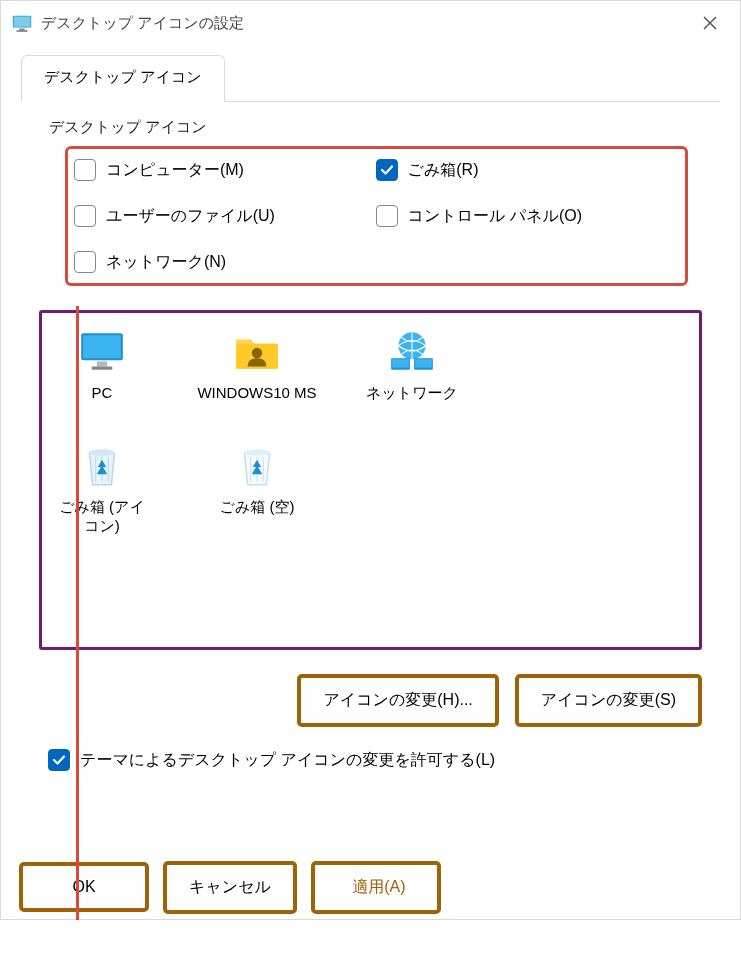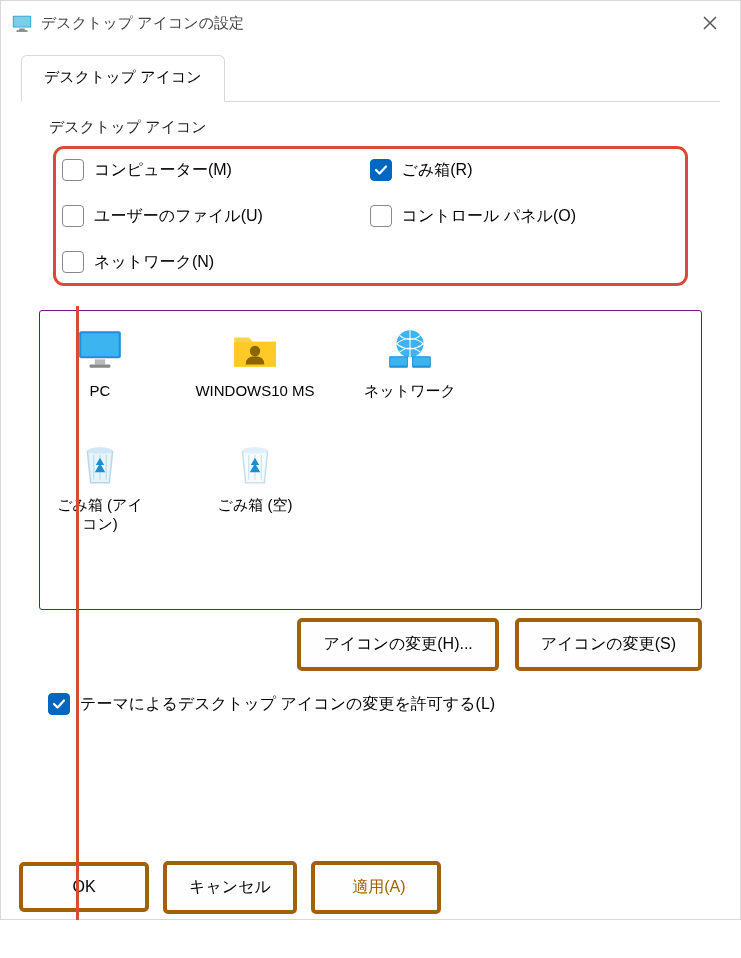--- a/index.html
+++ b/index.html
@@ -13,30 +13,30 @@
 
     .tab-area { padding: 0 20px; }
     .tab-strip { display: flex; border-bottom: 1px solid #d9d9d9; margin-top: 10px; }
     .tab { padding: 12px 22px 14px 22px; background: #fff; border: 1px solid #d9d9d9; border-bottom-color: #fff; border-radius: 6px 6px 0 0; margin-bottom: -1px; font-size: 15px; }
 
     .tab-content { padding: 28px 18px 18px 18px; }
 
     .fieldset { position: relative; padding: 16px 14px 14px 14px; margin-bottom: 10px; }
     .fieldset-legend { position: absolute; top: -12px; left: 6px; background: #fff; padding: 0 4px; font-size: 15px; color: #222; }
 
-    .highlight-box { border: 3px solid #d94a3a; border-radius: 11px; padding: 10px 18px 10px 6px; }
+    .highlight-box { border: 3px solid #d94a3a; border-radius: 6px; padding: 10px 18px 10px 6px; margin-left: 12px; }
 
     .checkbox-grid { display: grid; grid-template-columns: 1fr 1fr; row-gap: 24px; column-gap: 10px; }
     .checkbox-row { display: flex; align-items: center; gap: 10px; }
     .checkbox { width: 22px; height: 22px; border: 1.5px solid #888; border-radius: 4px; display: flex; align-items: center; justify-content: center; flex-shrink: 0; }
     .checkbox.checked { background: #0067c0; border-color: #0067c0; }
     .checkbox.checked svg { width: 14px; height: 14px; }
     .checkbox-label { font-size: 16px; }
 
-    .icon-preview-panel { border: 1px solid #701a75; border-radius: 3px; background: #fff; height: 300px; padding: 14px 10px; margin-bottom: 8px; }
+    .icon-preview-panel { border: 3px solid #701a75; border-radius: 3px; background: #fff; height: 340px; padding: 14px 10px; margin-bottom: 24px; }
     .icon-row { display: flex; gap: 30px; flex-wrap: wrap; }
     .icon-item { width: 150px; display: flex; flex-direction: column; align-items: center; text-align: center; font-size: 15px; line-height: 1.3; }
     .icon-item.narrow { width: 100px; }
     .icon-graphic { width: 50px; height: 50px; margin-bottom: 6px; display: flex; align-items: center; justify-content: center; }
     .spacer-row { height: 38px; }
 
     .action-row { display: flex; justify-content: flex-end; gap: 16px; margin-bottom: 22px; }
     .btn { border: 4px solid #a16207; border-radius: 5px; background: #fefefe; padding: 12px 22px; font-size: 16px; font-family: inherit; cursor: default; }
     .btn.disabled { color: #a16207; padding-left: 28px; }
 

